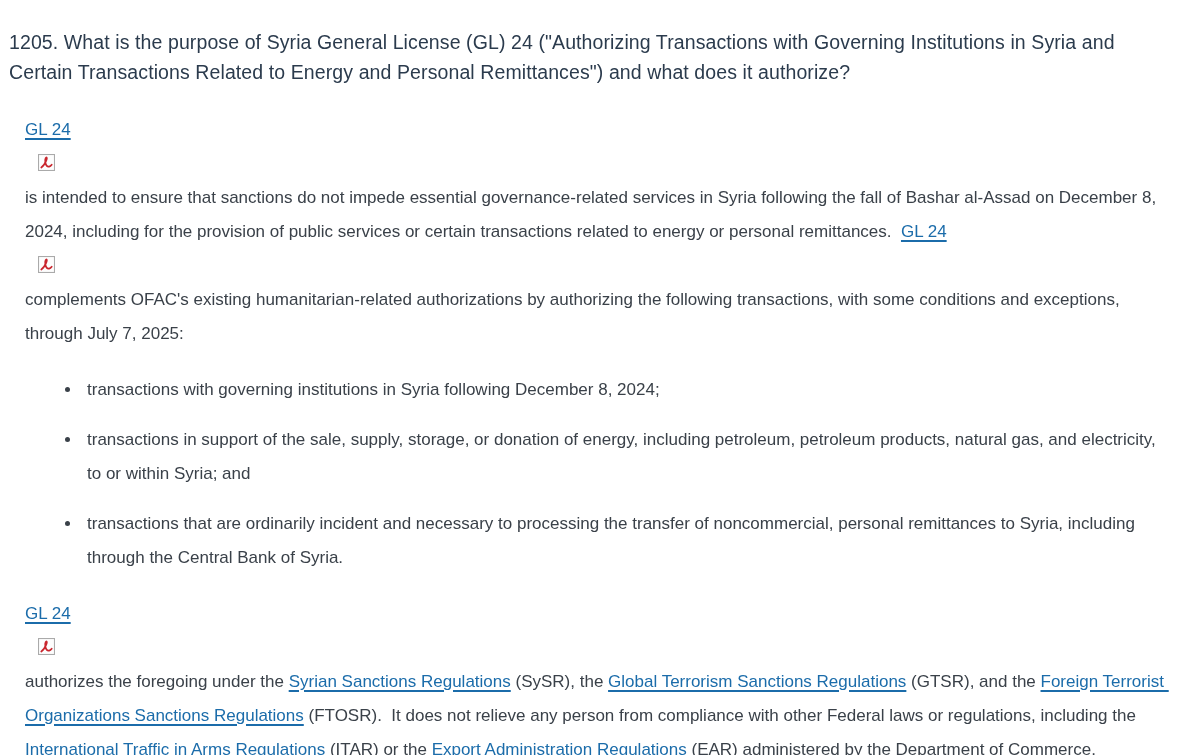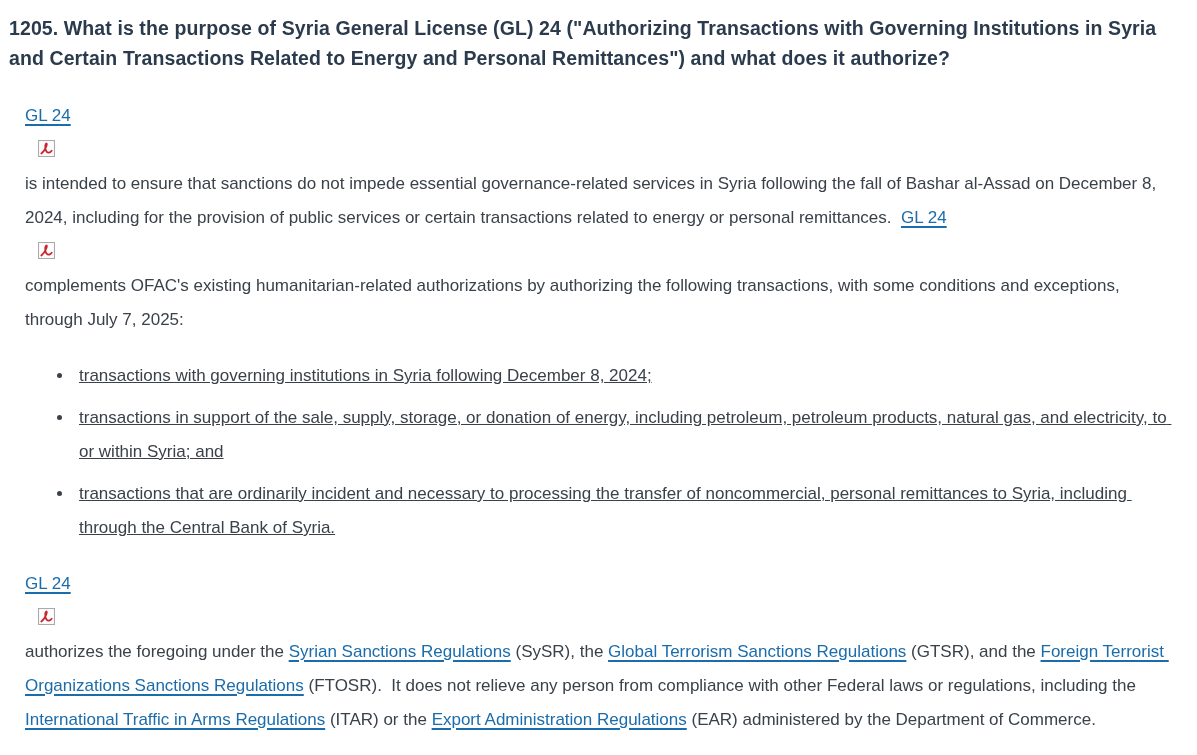--- a/index.html
+++ b/index.html
@@ -13,39 +13,38 @@
   body {
     font-family: "Liberation Sans", sans-serif;
     color: var(--body-color, #3a4149);
   }
   .page {
     padding: 13px 14px 0 9px;
   }
   h1.question {
     font-size: 19.5px;
     line-height: 30px;
-    font-weight: 700;
+    font-weight: 400;
     color: var(--heading-color, #2b3b4d);
-    margin: 0 0 26px 0;
+    margin: 14px 0 26px 0;
     letter-spacing: 0.1px;
   }
   p.para, li {
     font-size: 17px;
     line-height: 34px;
     white-space: pre-wrap;
     margin: 22px 16px;
   }
   ul.bullets {
     margin: 22px 0;
     padding-left: 57px;
   }
   ul.bullets li {
-    margin: 8px;
+    margin: 16px;
     padding-left: 5px;
-    text-decoration: underline;
   }
   a {
     color: var(--link-color, #1b6caa);
     text-decoration: underline;
     text-decoration-thickness: 1.5px;
     text-underline-offset: 3px;
     cursor: pointer;
   }
   .pdf-icon {
     display: inline-block;

